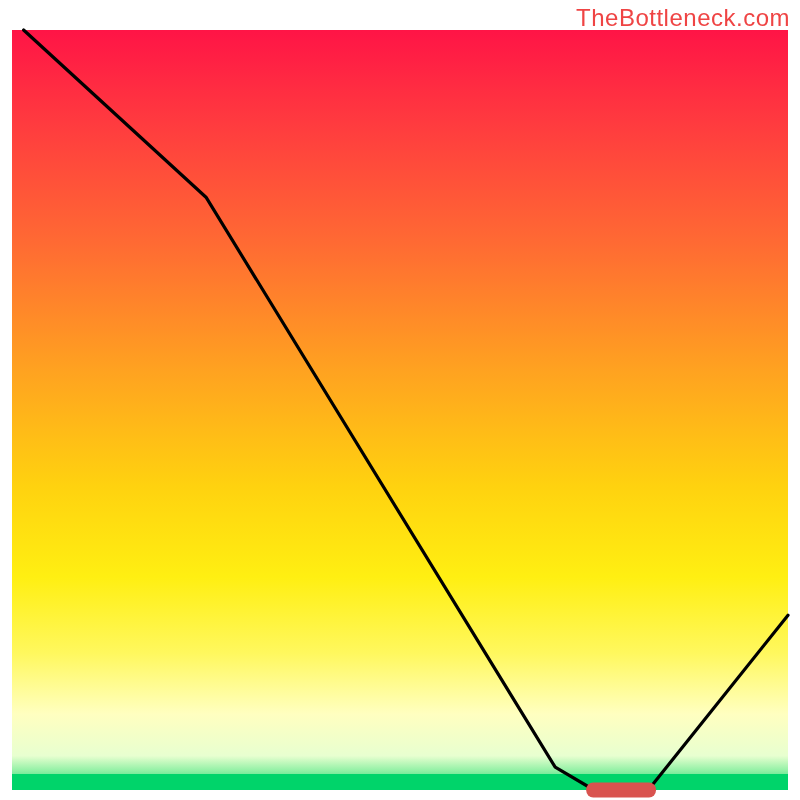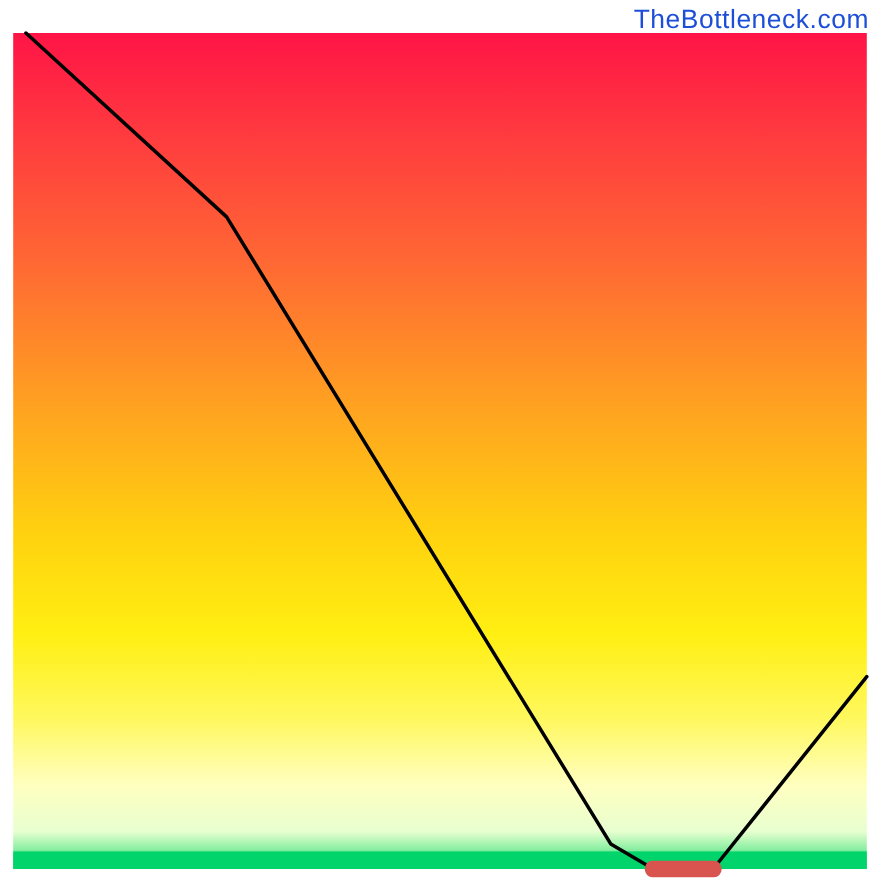--- a/index.html
+++ b/index.html
@@ -13,21 +13,21 @@
   }
   .stage {
     position: relative;
     width: 800px;
     height: 800px;
   }
   .watermark {
     position: absolute;
     top: 4px;
     right: 10px;
-    color: #1d4ed8;
+    color: #ef4444;
     font-size: 24px;
     font-weight: 500;
     letter-spacing: 0.5px;
     z-index: 5;
   }
   svg.chart {
     position: absolute;
     left: 0;
     top: 0;
     width: 800px;

